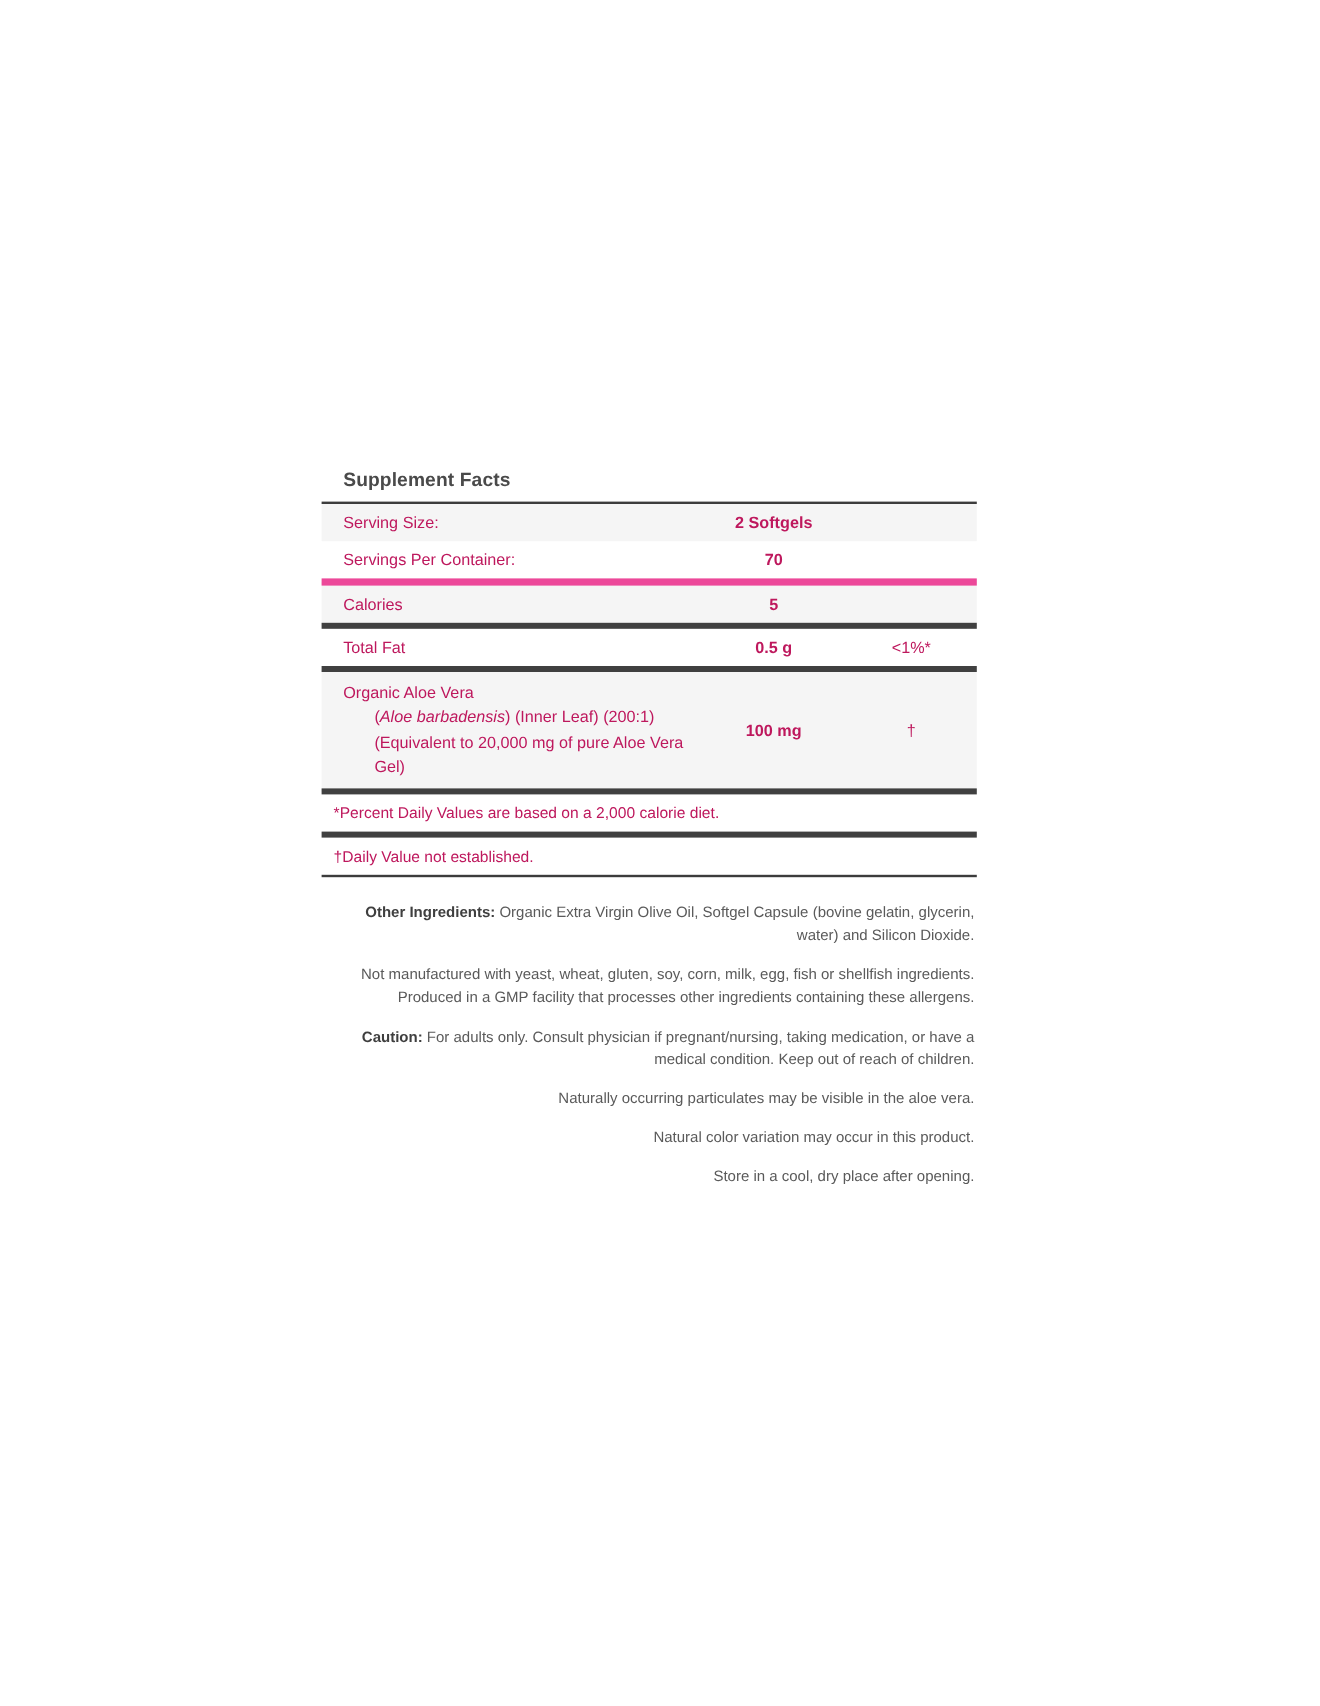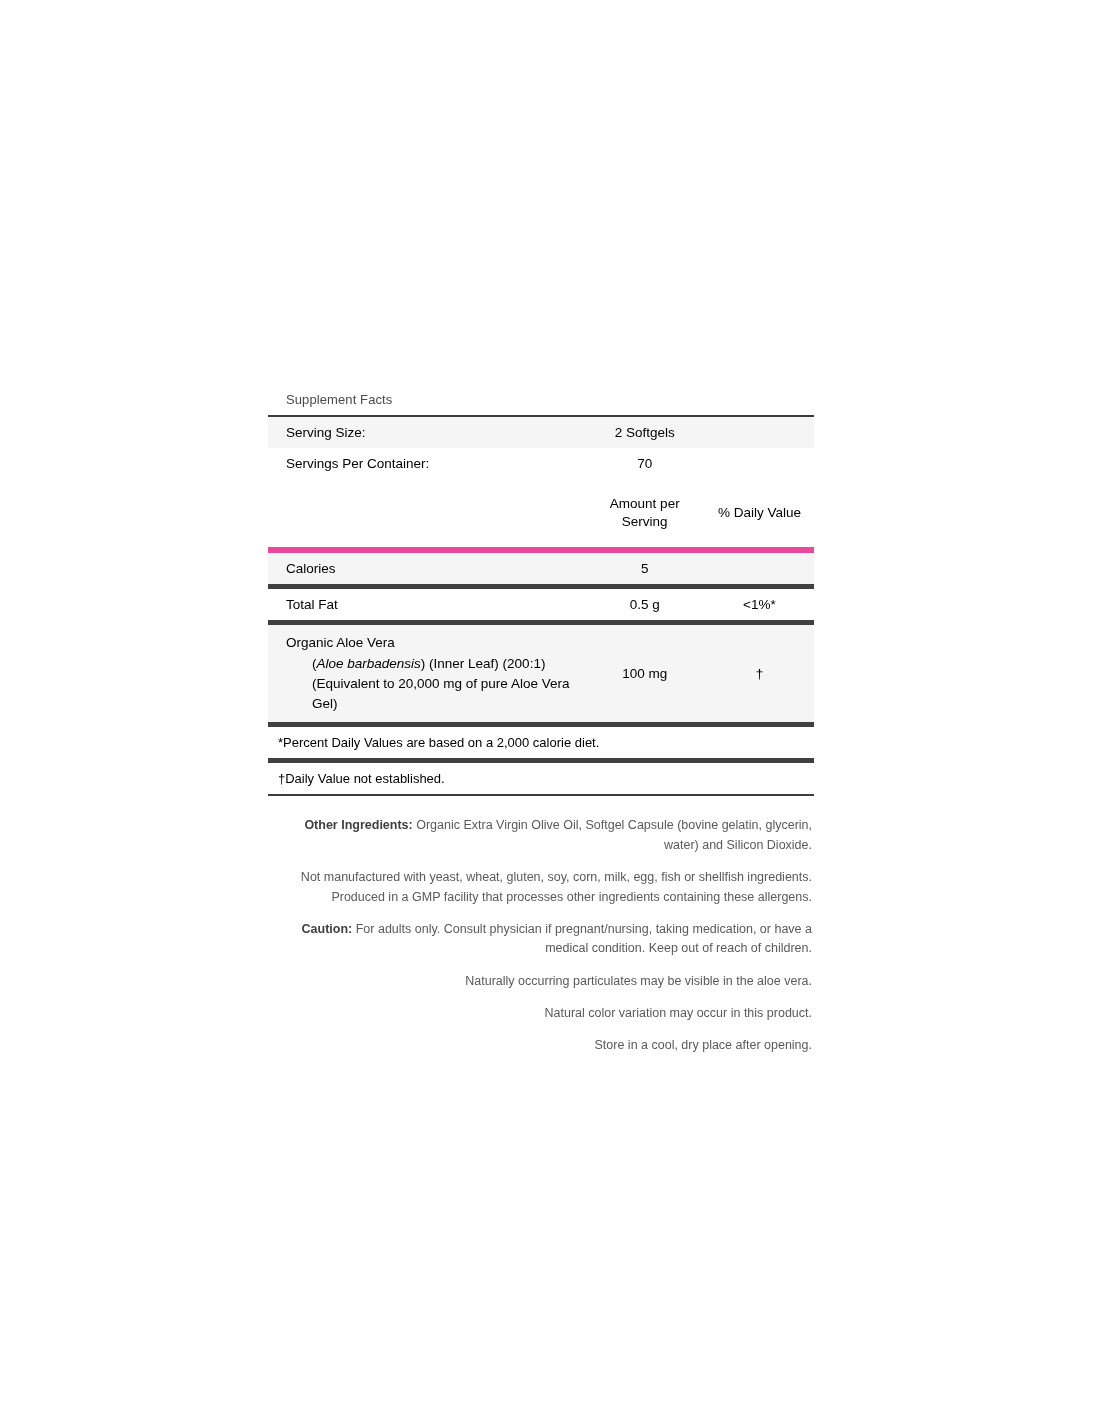--- a/index.html
+++ b/index.html
@@ -14,31 +14,31 @@
     color: #4a4a4a;
     position: relative;
   }
   .panel {
     position: absolute;
     left: 268px;
     top: 392px;
     width: 546px;
   }
   .panel-title {
-    font-size: 13px;
+    font-size: 16px;
     color: #4a4a4a;
-    font-weight: 400;
+    font-weight: 700;
     margin: 0 0 8px 18px;
     letter-spacing: 0.1px;
   }
   table.facts {
     width: 100%;
     border-collapse: collapse;
     font-size: 13.5px;
-    color: #000000;
+    color: #be185d;
   }
   table.facts td {
     padding: 8px 10px;
     vertical-align: middle;
   }
   .row-shaded {
     background: #f5f5f5;
   }
   .top-rule td {
     border-top: 2px solid #3c3c3c;
@@ -52,20 +52,21 @@
   .bot-rule td {
     border-bottom: 2px solid #3c3c3c;
   }
   .col-name {
     width: 58%;
     padding-left: 18px !important;
   }
   .col-amt {
     width: 22%;
     text-align: center;
+    font-weight: bold;
   }
   .col-dv {
     width: 20%;
     text-align: center;
   }
   .hdr-cell {
     text-align: center;
     font-size: 13.5px;
     line-height: 1.35;
     padding-top: 16px !important;
@@ -116,25 +117,20 @@
       <tr class="top-rule row-shaded">
         <td class="col-name">Serving Size:</td>
         <td class="col-amt">2 Softgels</td>
         <td class="col-dv"></td>
       </tr>
       <tr>
         <td class="col-name">Servings Per Container:</td>
         <td class="col-amt">70</td>
         <td class="col-dv"></td>
       </tr>
-      <tr>
-        <td class="col-name hdr-blank"></td>
-        <td class="col-amt hdr-cell">Amount per Serving</td>
-        <td class="col-dv hdr-cell">% Daily Value</td>
-      </tr>
       <tr class="mid-rule row-shaded">
         <td class="col-name">Calories</td>
         <td class="col-amt">5</td>
         <td class="col-dv"></td>
       </tr>
       <tr class="thin-rule">
         <td class="col-name">Total Fat</td>
         <td class="col-amt">0.5 g</td>
         <td class="col-dv">&lt;1%*</td>
       </tr>

